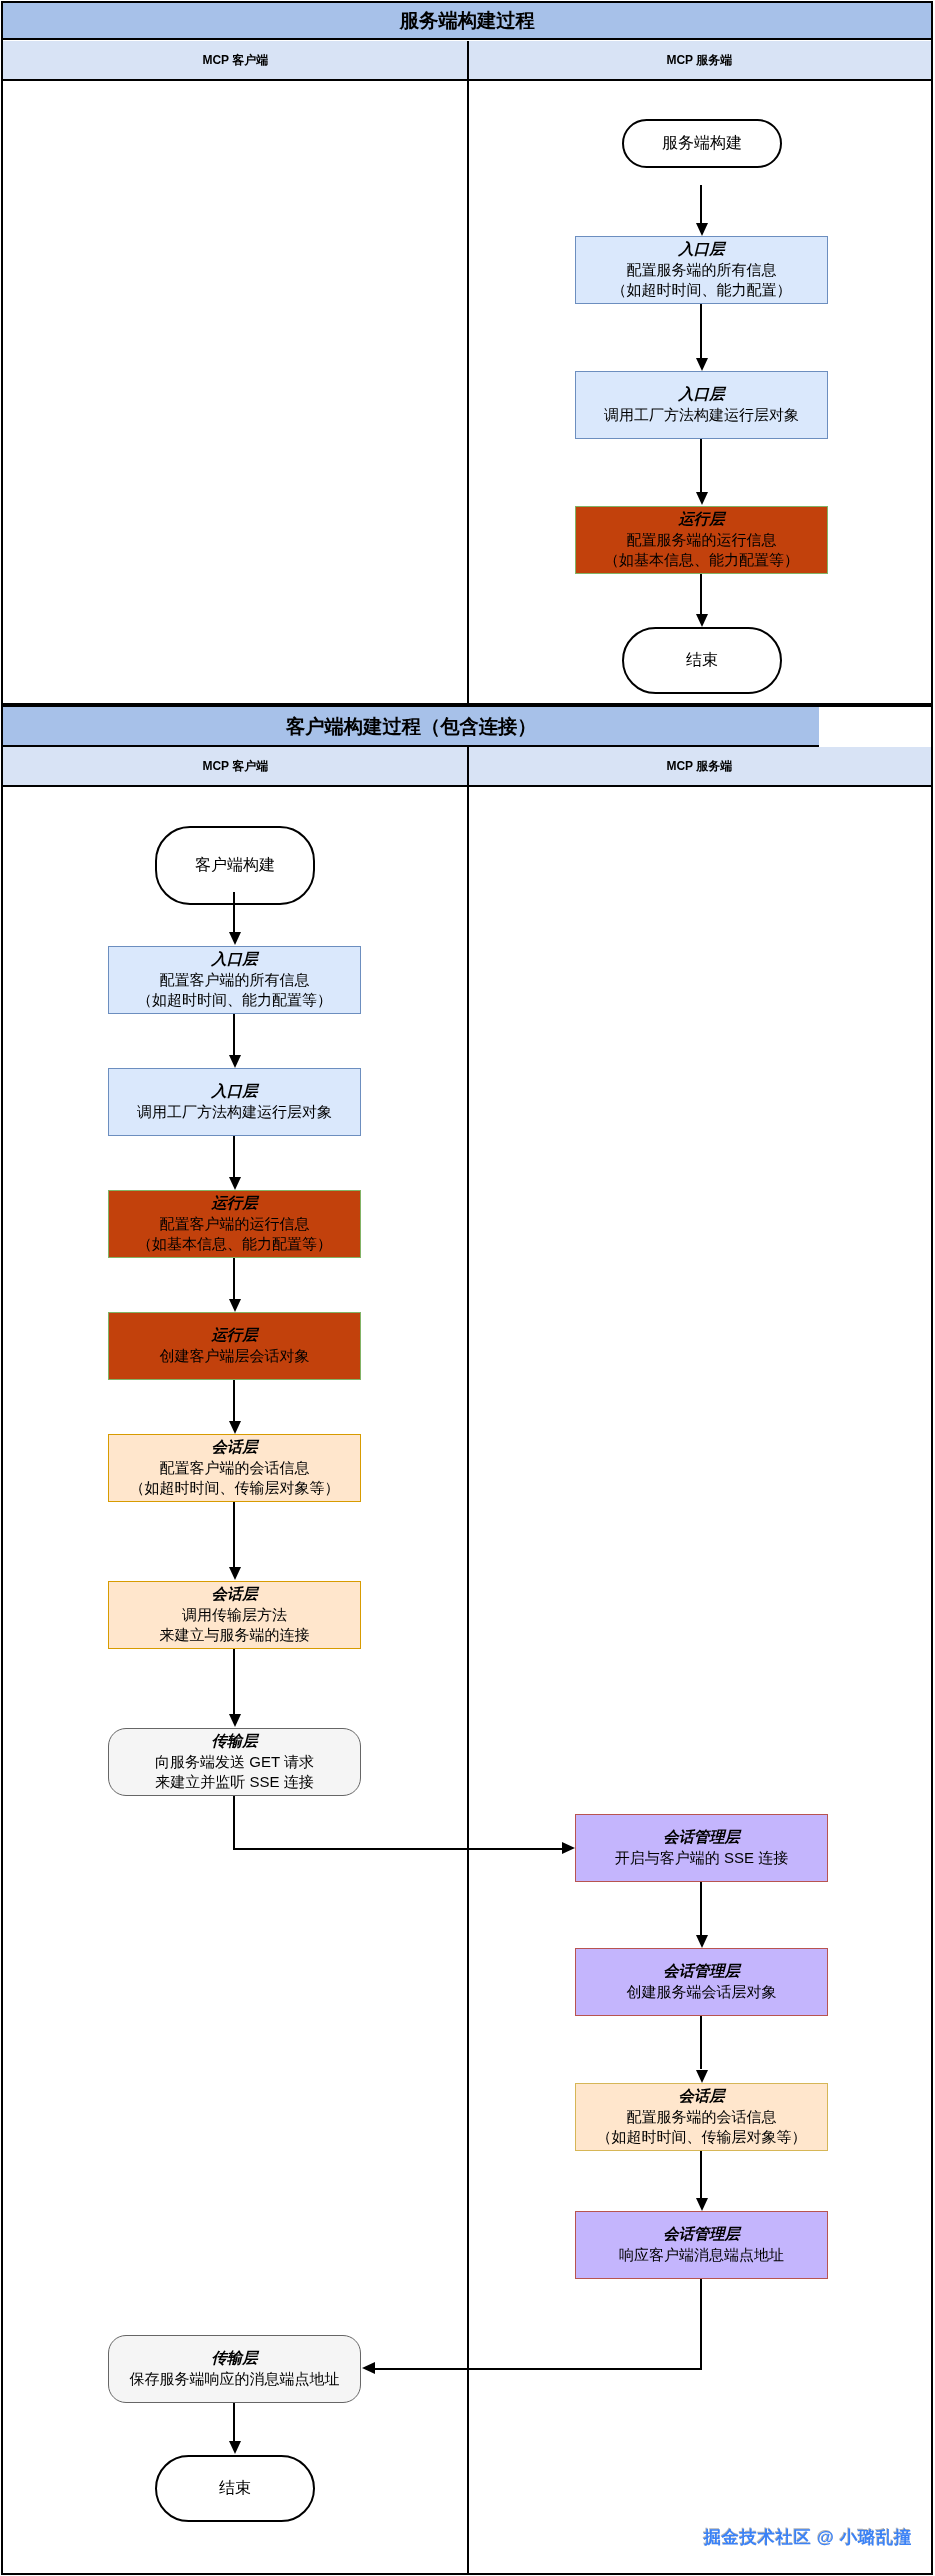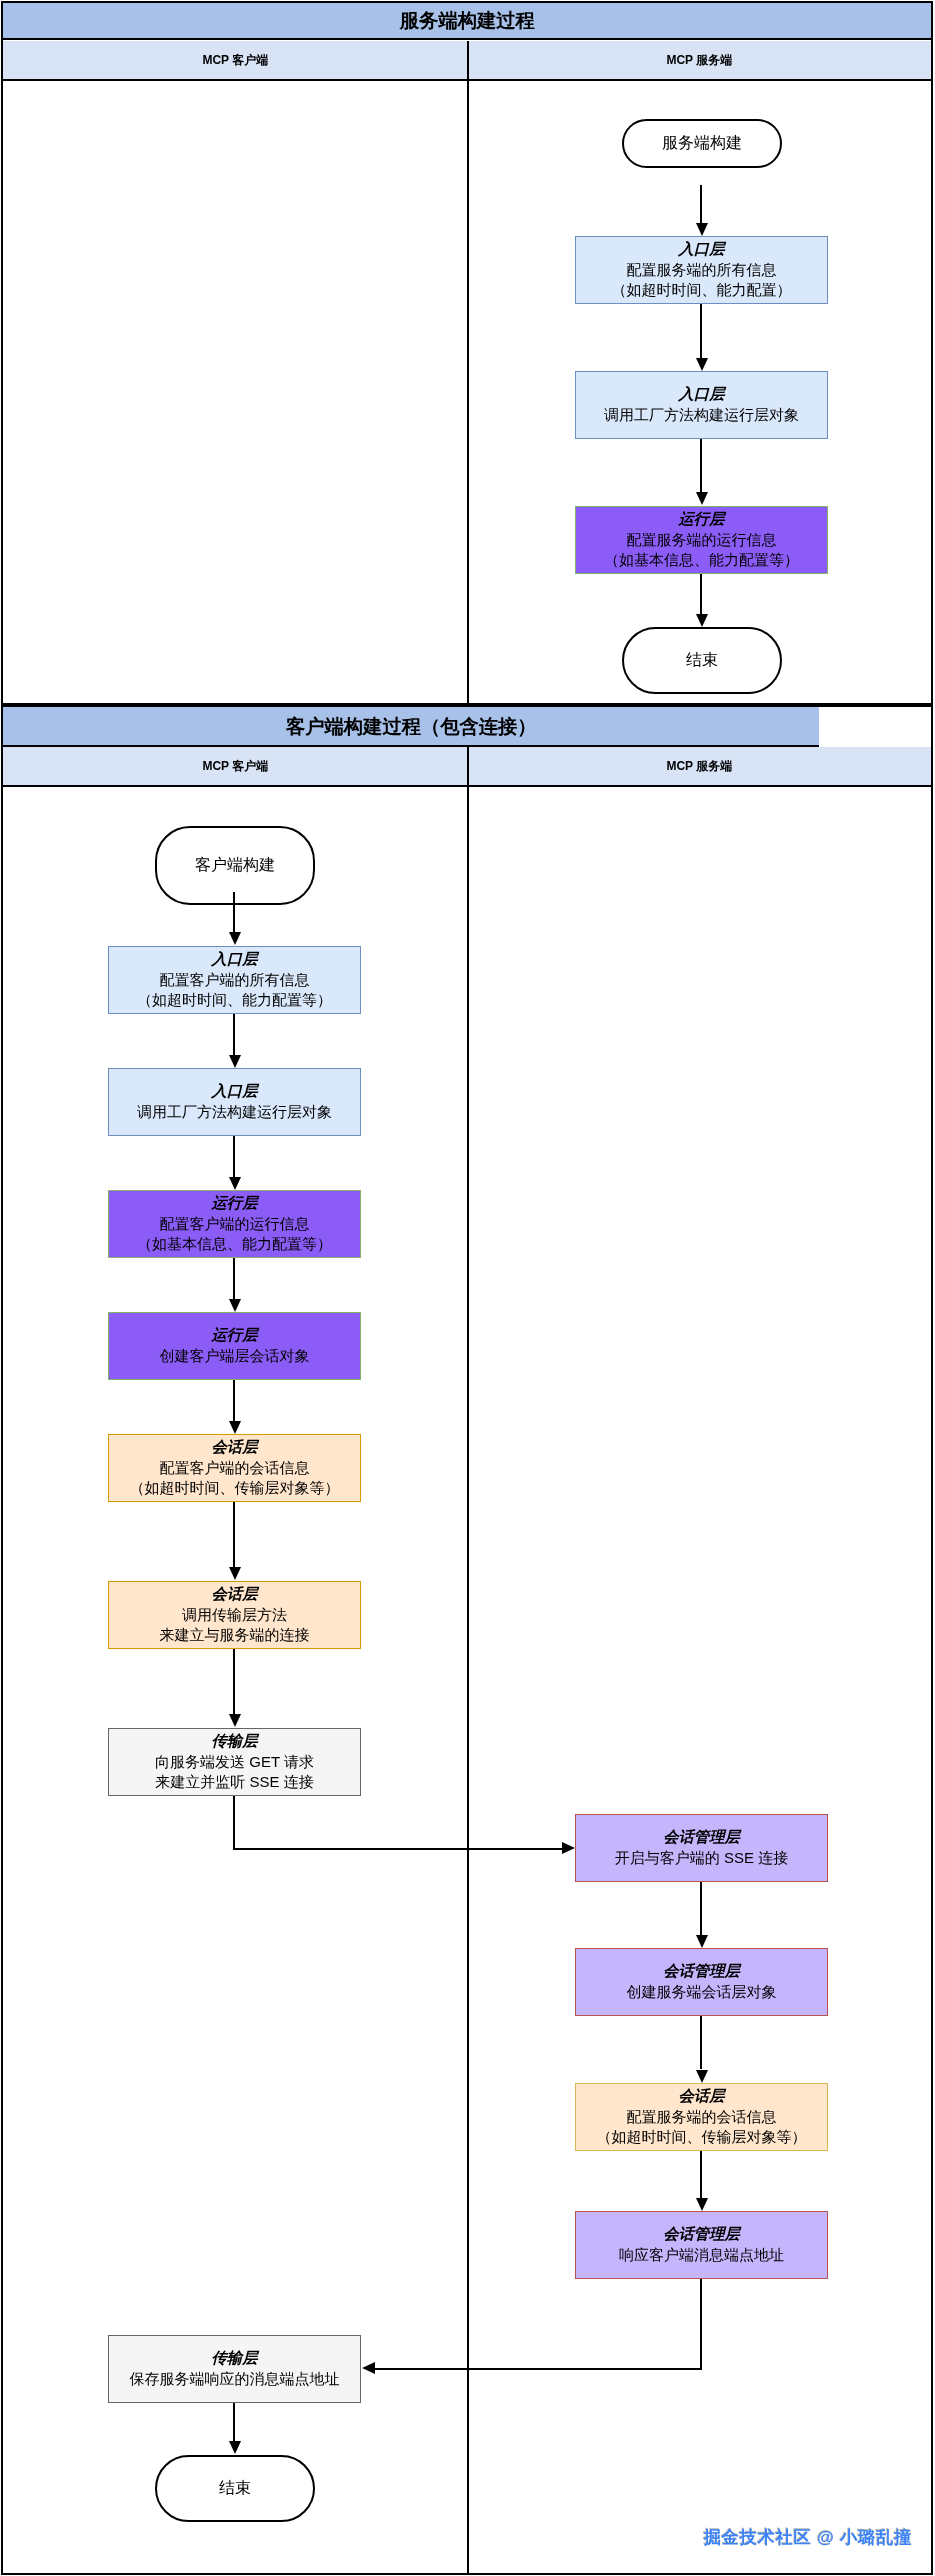--- a/index.html
+++ b/index.html
@@ -23,25 +23,25 @@
     font-size:16px;box-sizing:border-box;text-align:center;
   }
   .box{
     position:absolute;box-sizing:border-box;border:1.3px solid #000;
     display:flex;flex-direction:column;justify-content:center;align-items:center;
     text-align:center;padding:1.3px 4px;
   }
   .box .t{font-weight:bold;font-style:italic;font-size:15.3px;line-height:20.7px;}
   .box .l{font-size:15px;line-height:20.7px;}
   .blue  {background:#dae8fc;border-color:#6c8ebf;}
-  .green {background:#8b5cf6;border-color:#82b366;}
+  .green {background:#c2410c;border-color:#82b366;}
   .orange{background:#ffe6cc;border-color:#d79b00;}
   .yellow{background:#ffe6cc;border-color:#d6b656;}
   .pink  {background:#c4b5fd;border-color:#b85450;}
-  .gray  {background:#f5f5f5;border-color:#666666;}
+  .gray  {background:#f5f5f5;border-color:#666666;border-radius:18px;}
   .vline{position:absolute;width:2px;background:#000;}
   .hline{position:absolute;height:2px;background:#000;}
   .ah-down{position:absolute;width:0;height:0;border-left:6px solid transparent;border-right:6px solid transparent;border-top:13.3px solid #000;}
   .ah-right{position:absolute;width:0;height:0;border-top:6px solid transparent;border-bottom:6px solid transparent;border-left:13.3px solid #000;}
   .ah-left{position:absolute;width:0;height:0;border-top:6px solid transparent;border-bottom:6px solid transparent;border-right:13.3px solid #000;}
   .watermark{
     position:absolute;right:23px;top:2525px;
     font-size:17.3px;font-weight:bold;color:#3b82f6;
     text-shadow:0.7px 0.7px 0 #ffffff, -0.7px -0.7px 0 #b5b5b5;
     letter-spacing:0.7px;white-space:nowrap;

